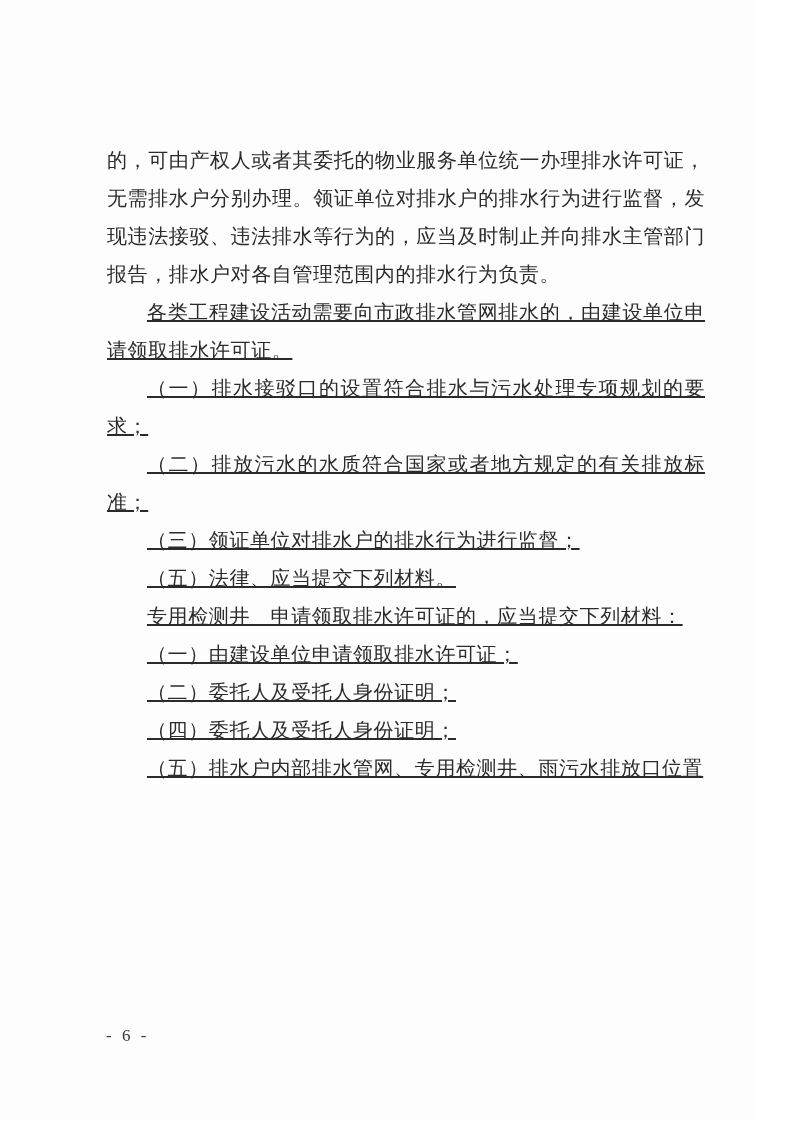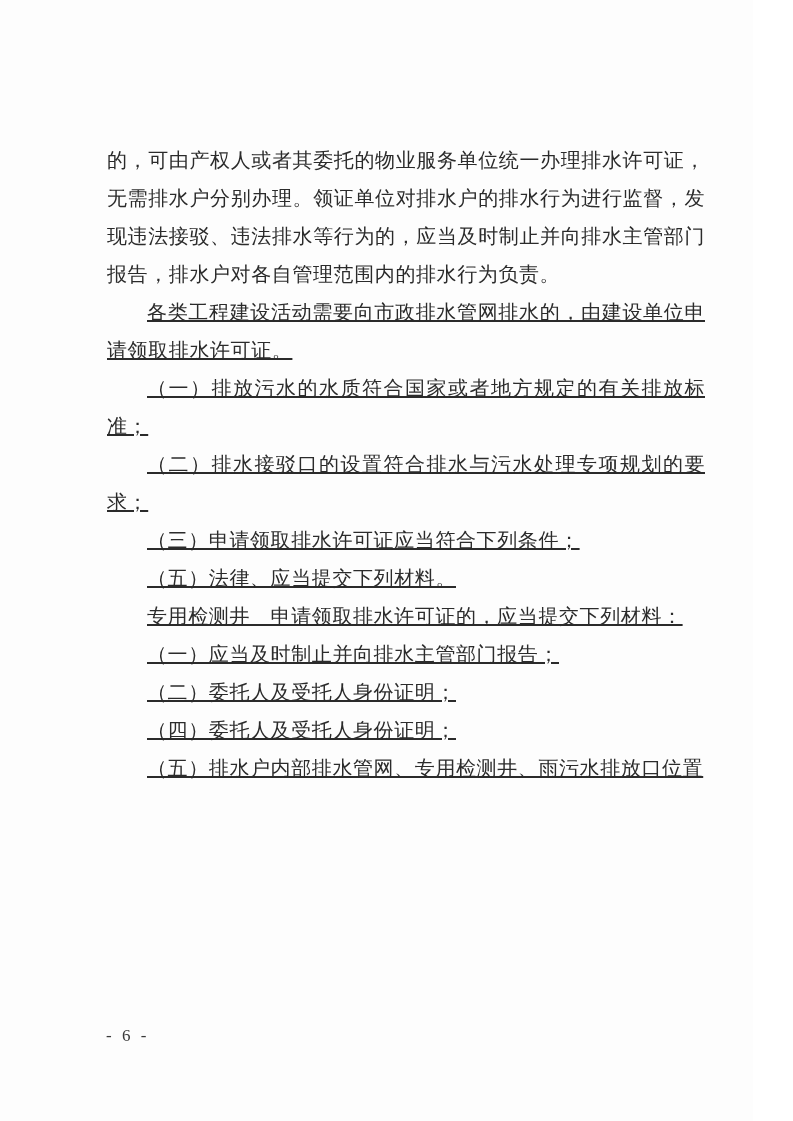--- a/index.html
+++ b/index.html
@@ -53,26 +53,26 @@
   }
 </style>
 </head>
 <body>
 
 <div class="page">
 
   <div class="doc-body">
     <p class="no-indent">的，可由产权人或者其委托的物业服务单位统一办理排水许可证，无需排水户分别办理。领证单位对排水户的排水行为进行监督，发现违法接驳、违法排水等行为的，应当及时制止并向排水主管部门报告，排水户对各自管理范围内的排水行为负责。</p>
     <p class="indent">各类工程建设活动需要向市政排水管网排水的，由建设单位申请领取排水许可证。</p>
-    <p class="indent">（一）排放污水的水质符合国家或者地方规定的有关排放标准；</p>
-    <p class="indent">（二）排水接驳口的设置符合排水与污水处理专项规划的要求；</p>
-    <p class="indent">（三）申请领取排水许可证应当符合下列条件；</p>
+    <p class="indent">（一）排水接驳口的设置符合排水与污水处理专项规划的要求；</p>
+    <p class="indent">（二）排放污水的水质符合国家或者地方规定的有关排放标准；</p>
+    <p class="indent">（三）领证单位对排水户的排水行为进行监督；</p>
     <p class="indent">（五）法律、应当提交下列材料。</p>
     <p class="indent">专用检测井　申请领取排水许可证的，应当提交下列材料：</p>
-    <p class="indent">（一）应当及时制止并向排水主管部门报告；</p>
+    <p class="indent">（一）由建设单位申请领取排水许可证；</p>
     <p class="indent">（二）委托人及受托人身份证明；</p>
     <p class="indent">（四）委托人及受托人身份证明；</p>
     <p class="indent">（五）排水户内部排水管网、专用检测井、雨污水排放口位置</p>
   </div>
 
   <div class="page-number">- 6 -</div>
 
 </div>
 
 </body></html>

